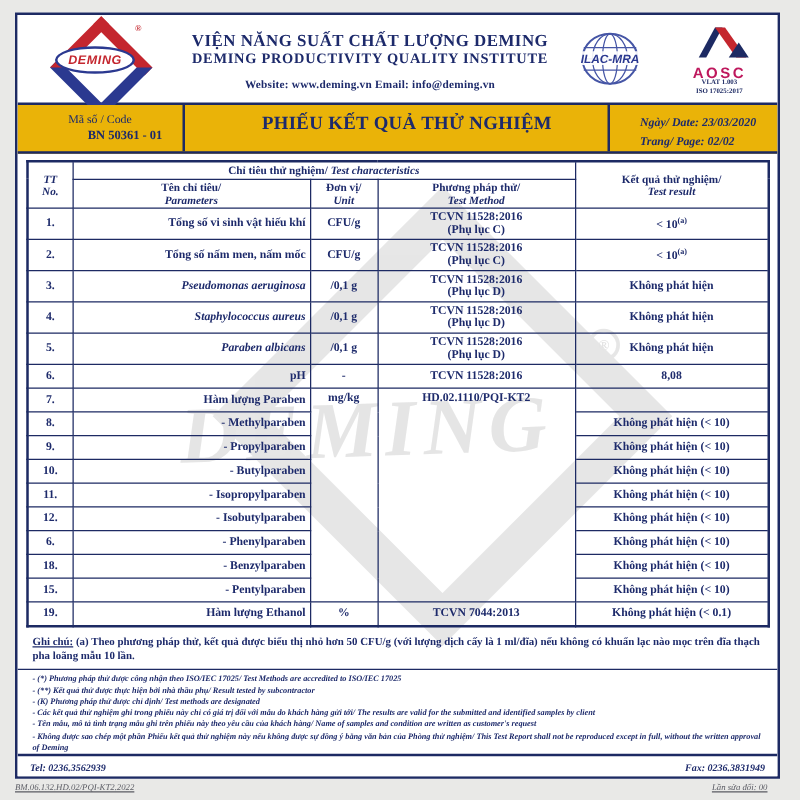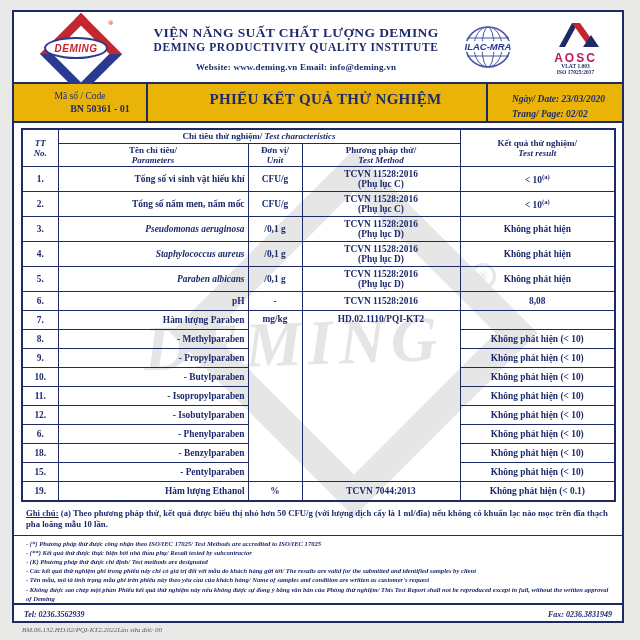--- a/index.html
+++ b/index.html
@@ -61,21 +61,21 @@
   .mline{display:block;}
   sup{font-size:6.5px;}
   
   .note{position:relative;z-index:2;padding:3px 12px 2px 12px;font-size:8.7px;font-weight:bold;line-height:1.3;}
   .note-label{text-decoration:underline;}
   .rule{border-top:1.5px solid #1d2a63;margin:2px 0 1px 0;}
   .footnotes{position:relative;z-index:2;flex:1;padding:2px 12px 0 12px;font-size:6.6px;font-style:italic;font-weight:bold;line-height:1.4;color:#1d2a6b;}
   .footnotes div{white-space:normal;}
   .addr{border-top:2px solid #1d2a63;height:18px;flex:none;display:flex;align-items:center;justify-content:space-between;padding:0 10px;font-size:8px;font-weight:bold;font-style:italic;position:relative;z-index:2;background:#fff;}
   
-  .below{position:absolute;left:22px;right:26px;top:626px;display:flex;font-size:7px;color:#5a5b63;font-style:italic;}
+  .below{position:absolute;left:12px;right:26px;top:626px;display:flex;justify-content:space-between;font-size:7px;color:#5a5b63;font-style:italic;text-decoration:underline;}
 </style>
 </head>
 <body>
 
 <div class="doc">
 
   <div class="wm">
     <div class="wm-diamond"></div>
     <div class="wm-text">DEMING</div>
     <div class="wm-reg">®</div>

